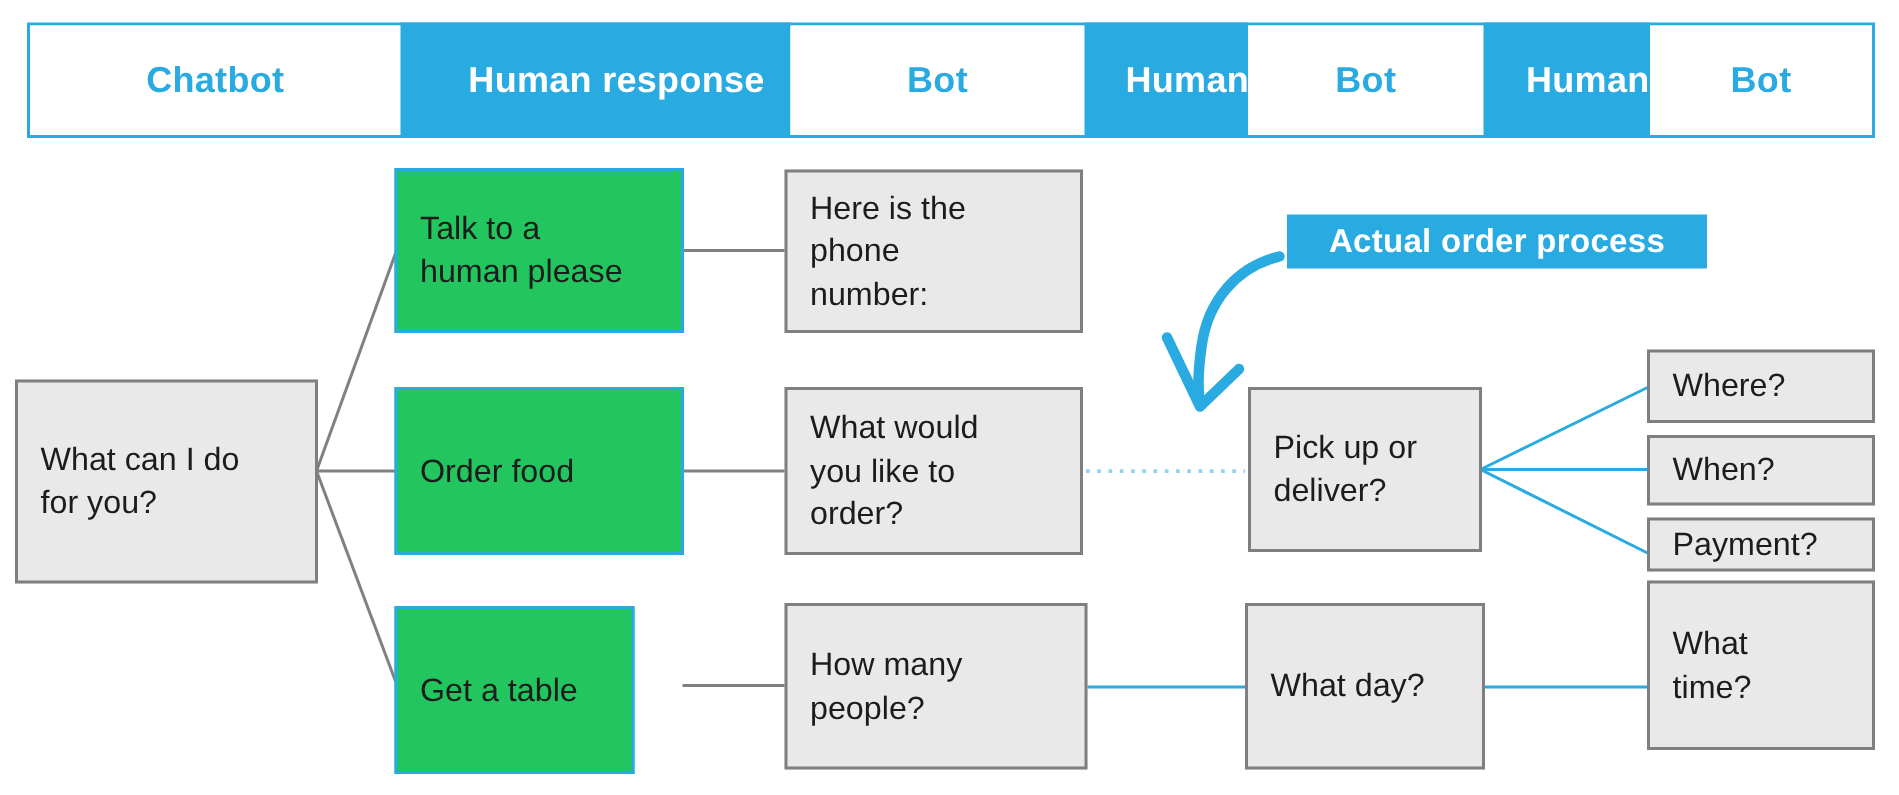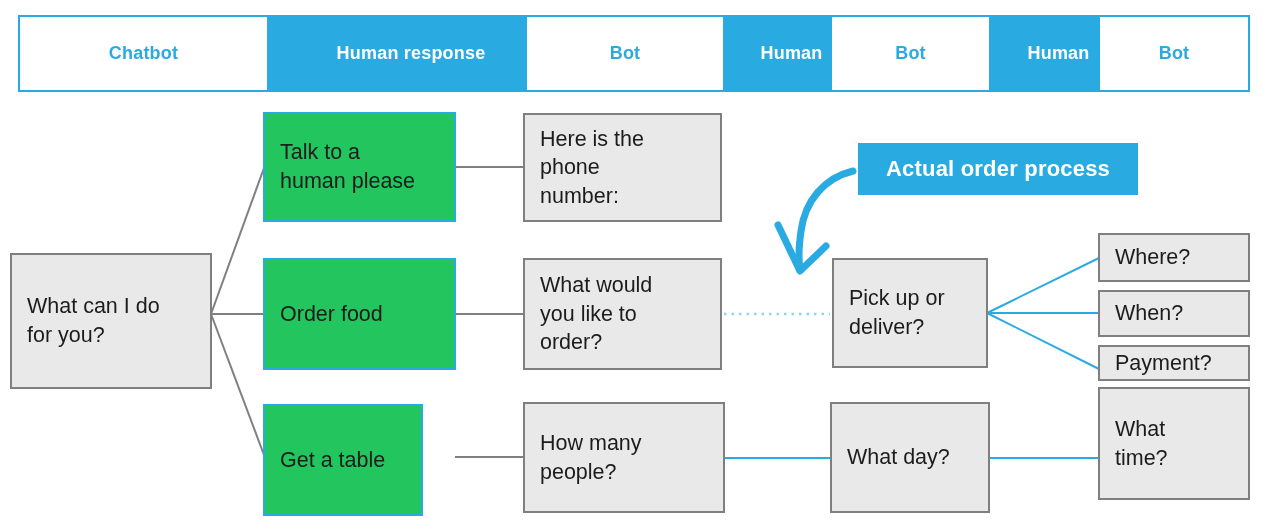--- a/index.html
+++ b/index.html
@@ -23,21 +23,21 @@
   
   .lane-header{
     position:absolute;left:18px;top:15px;
     width:1232px;height:77px;
     border:2px solid var(--blue);
     display:flex;
     background:#ffffff;
   }
   .seg{
     display:flex;align-items:center;justify-content:center;
-    font-size:18px;font-weight:700;
+    font-size:24px;font-weight:700;
     letter-spacing:.2px;
     height:100%;
   }
   .seg.light{background:#ffffff;color:var(--blue);}
   .seg.dark{background:var(--blue);color:#ffffff;margin:-2px 0;height:calc(100% + 4px);padding-left:28px;}
   .w1{width:247px;} .w2{width:260px;} .w3{width:196px;}
   .w4{width:109px;} .w5{width:157px;} .w6{width:111px;} .w7{flex:1;}
 
   
   .wires{position:absolute;left:0;top:0;width:1266px;height:530px;}
@@ -54,21 +54,21 @@
     border:2px solid var(--gray-border);
   }
   .node.option{
     background:#22c55e;
     border:2px solid var(--blue);
   }
 
   
   .callout{
     position:absolute;left:858px;top:143px;
-    width:280px;height:52px;
+    width:280px;height:36px;
     background:var(--blue);
     color:#ffffff;
     display:flex;align-items:center;justify-content:center;
     font-size:22px;font-weight:700;
     letter-spacing:.2px;
   }
 </style>
 </head>
 <body>
 

